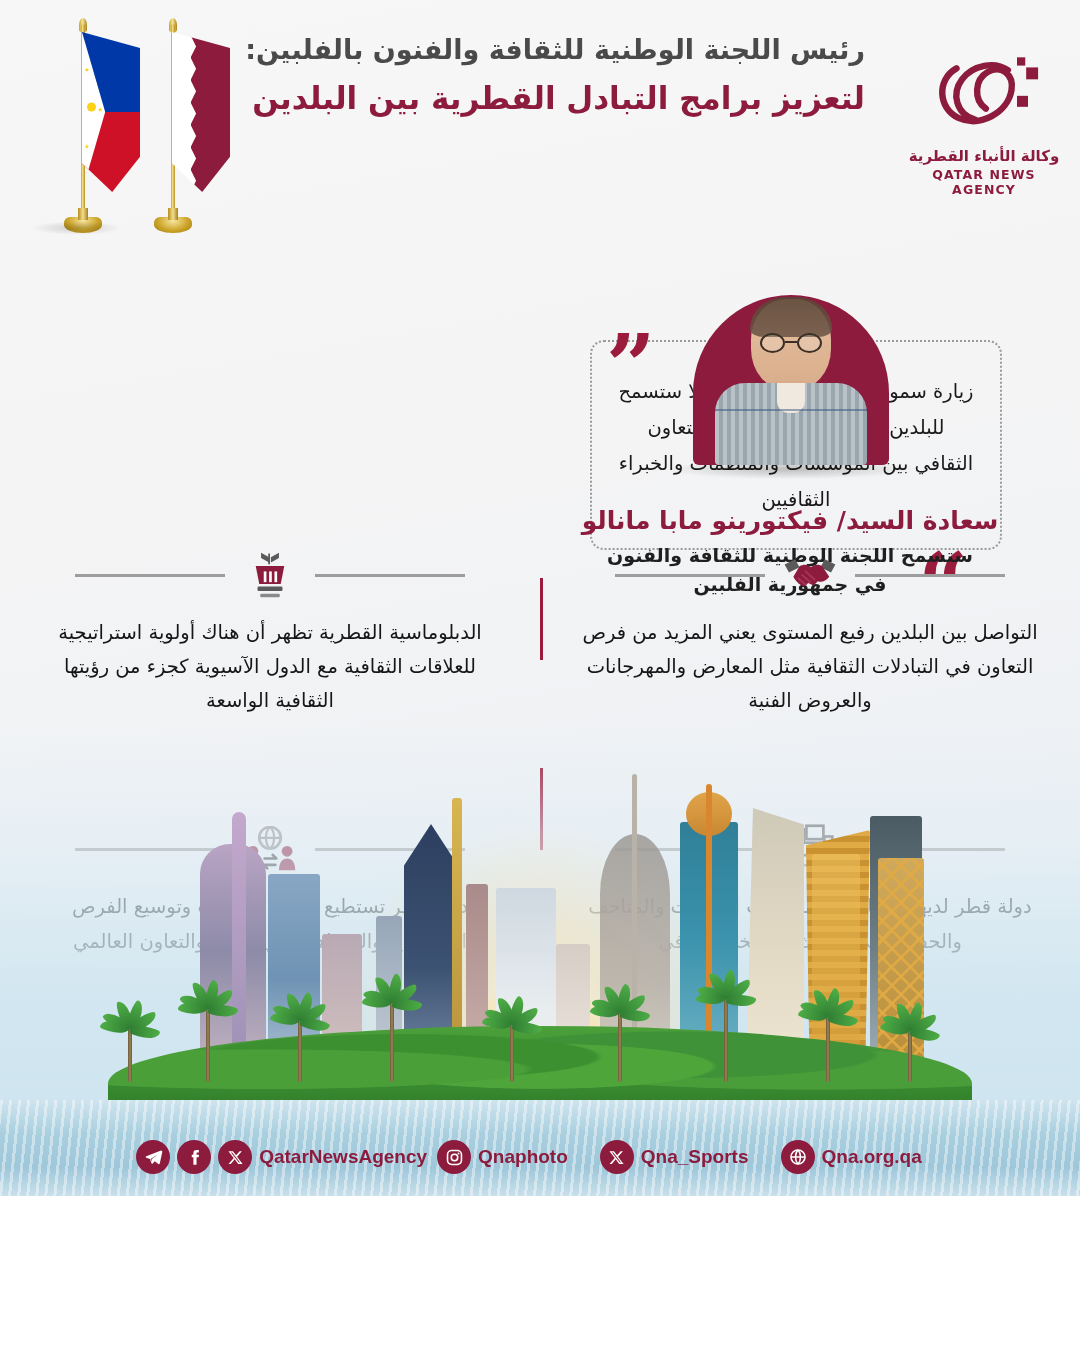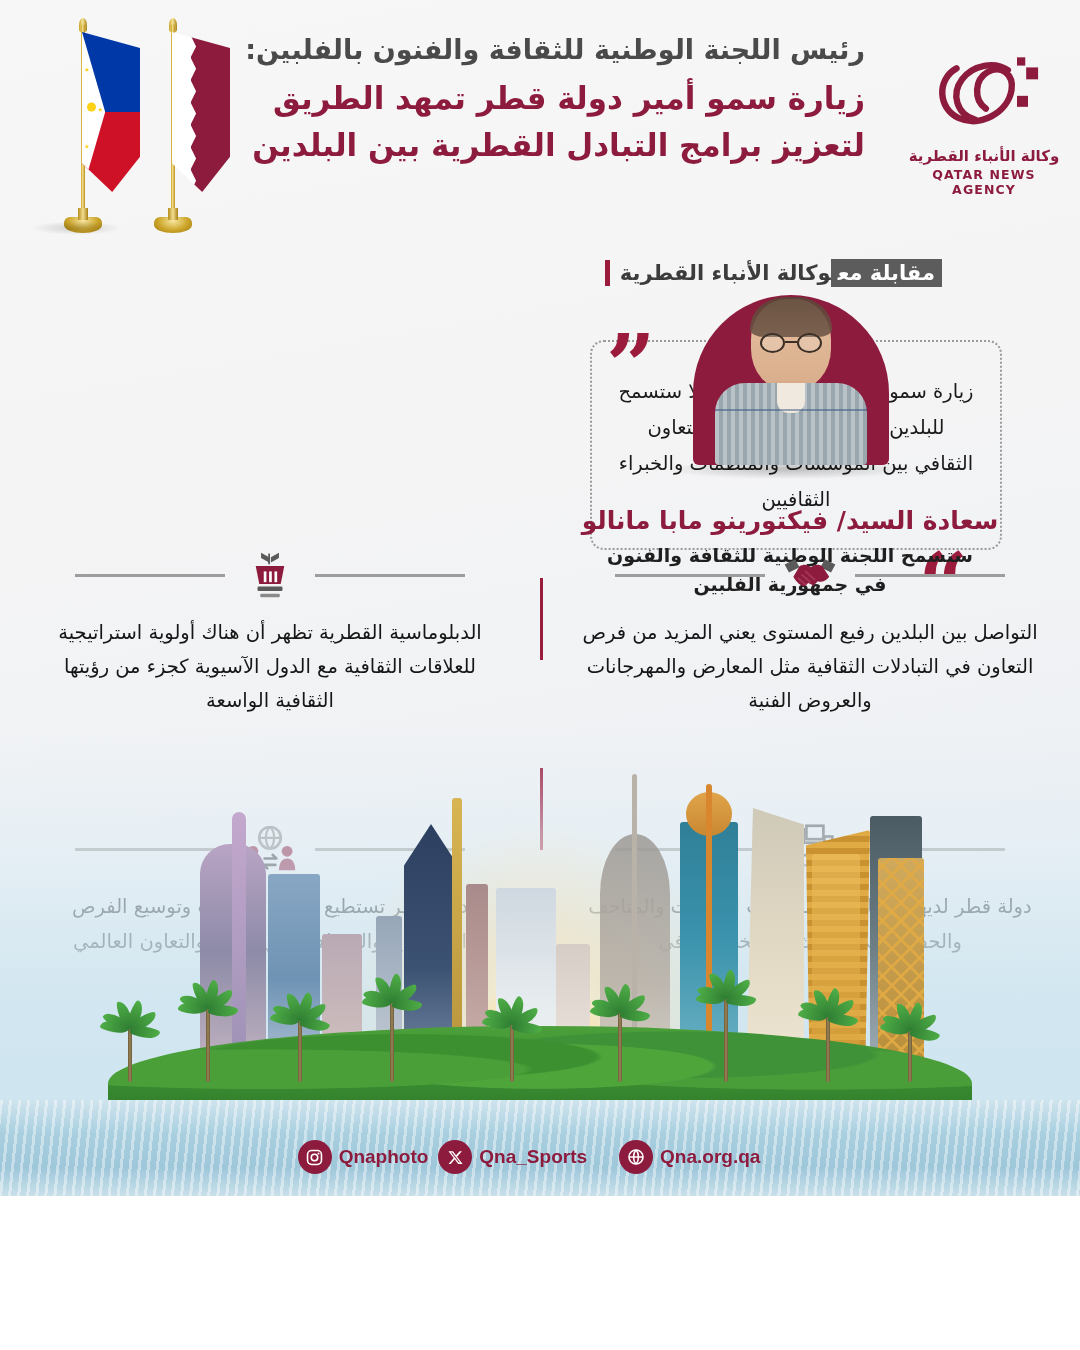--- a/index.html
+++ b/index.html
@@ -270,45 +270,40 @@
         </div>
       </div>
       <div class="base"></div>
     </div>
     <div class="flagShadow"></div>
   </div>
 
   <div class="headline">
     <div class="kicker">رئيس اللجنة الوطنية للثقافة والفنون بالفلبين:</div>
     <div class="headline-main">
-      <div>زيارة سمو أمير دولة قطر تمهد الطريق</div>
       <div>لتعزيز برامج التبادل القطرية بين البلدين</div>
     </div>
   </div>
 
   <div class="qna-logo">
     <div class="qna-mark">
       <svg viewBox="0 0 120 100" width="110" height="92" aria-hidden="true">
         <g fill="none" stroke="#8d1b3d" stroke-width="7" stroke-linecap="round">
           <path d="M30 22 C8 34 10 66 32 76 C56 87 86 70 90 46 C93 28 78 18 64 26 C50 34 48 56 62 66"></path>
           <path d="M86 24 C72 14 48 18 36 34 C24 50 30 72 50 78"></path>
         </g>
         <rect x="96" y="10" width="9" height="9" fill="#8d1b3d"></rect>
         <rect x="106" y="21" width="13" height="13" fill="#8d1b3d"></rect>
         <rect x="96" y="52" width="12" height="12" fill="#8d1b3d"></rect>
       </svg>
     </div>
     <div class="qna-ar">وكالة الأنباء القطرية</div>
     <div class="qna-en">QATAR NEWS AGENCY</div>
   </div>
 
-  <div class="interview">
-    <span class="txt"><span class="hl">مقابلة مع</span><span>وكالة الأنباء القطرية</span></span>
-    <span class="bar"></span>
-  </div>
 
   <div class="quote-wrap">
     <div class="qmark top">”</div>
     <div class="quote-box">
       <div class="quote-text">زيارة سمو أمير دولة قطر إلى مانيلا ستسمح للبلدين بإعادة تأكيد التزامهما بالتعاون الثقافي بين المؤسسات والمنظمات والخبراء الثقافيين</div>
     </div>
     <div class="qmark bot">“</div>
   </div>
 
   <div class="person" style="left:560px;width:460px;right:auto;">
@@ -562,20 +557,38 @@
             <span style="transform:rotate(192deg)"></span>
           </div>
         </div>
     </div>
 
     <div class="water"></div>
   </div>
 
   <div class="social" dir="ltr">
 
+    <div class="sgroup">
+      <div class="sicon">
+        <svg viewBox="0 0 24 24" width="19" height="19">
+            <path fill="#fff" d="M21.5 3.3 2.9 10.5c-.9.35-.9 1.6.05 1.9l4.6 1.4 1.75 5.3c.25.75 1.2.95 1.75.35l2.45-2.6 4.6 3.4c.65.5 1.6.15 1.8-.65l3.2-14.7c.2-.9-.7-1.65-1.6-1.3zM9.6 14.2l-.1 3.3-1.2-3.7 9.3-5.8-8 6.2z"></path>
+          </svg>
+      </div>
+      <div class="sicon">
+        <svg viewBox="0 0 24 24" width="19" height="19">
+            <path fill="#fff" d="M14.6 8.5V6.8c0-.8.2-1.2 1.4-1.2h1.5V2.4h-2.6c-3.2 0-4.3 1.5-4.3 4.1v2H8.5v3.2h2.1V21h4V11.7h2.7l.35-3.2z"></path>
+          </svg>
+      </div>
+      <div class="sicon">
+        <svg viewBox="0 0 24 24" width="17" height="17">
+            <path fill="#fff" d="M17.9 3h3.1l-6.8 7.8L22 21h-6.2l-4.9-6.4L5.3 21H2.2l7.3-8.3L2 3h6.4l4.4 5.8zm-1.1 16.1h1.7L7.3 4.8H5.5z"></path>
+          </svg>
+      </div>
+      <span class="slabel">QatarNewsAgency</span>
+    </div>
 
     <div class="sgroup">
       <div class="sicon">
         <svg viewBox="0 0 24 24" width="19" height="19">
             <g fill="none" stroke="#fff" stroke-width="2">
               <rect x="3.2" y="3.2" width="17.6" height="17.6" rx="5.2"></rect>
               <circle cx="12" cy="12" r="4.1"></circle>
             </g>
             <circle cx="17.1" cy="6.9" r="1.25" fill="#fff"></circle>
           </svg>

